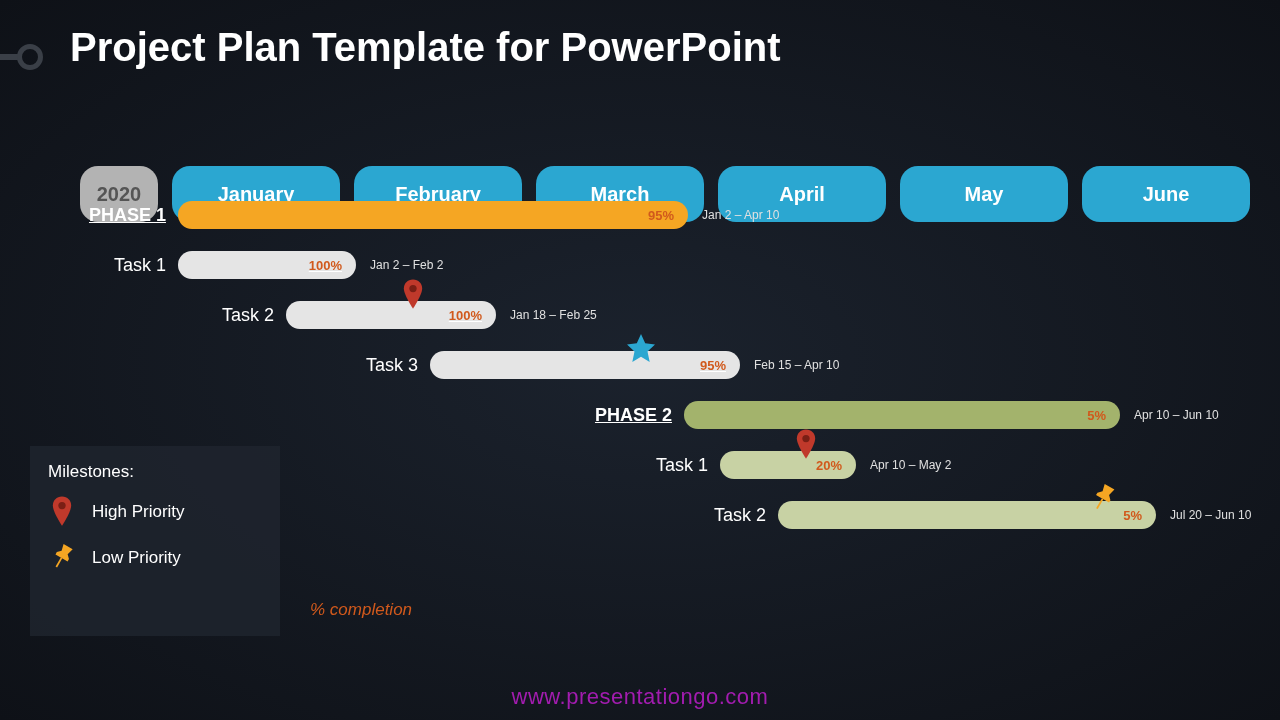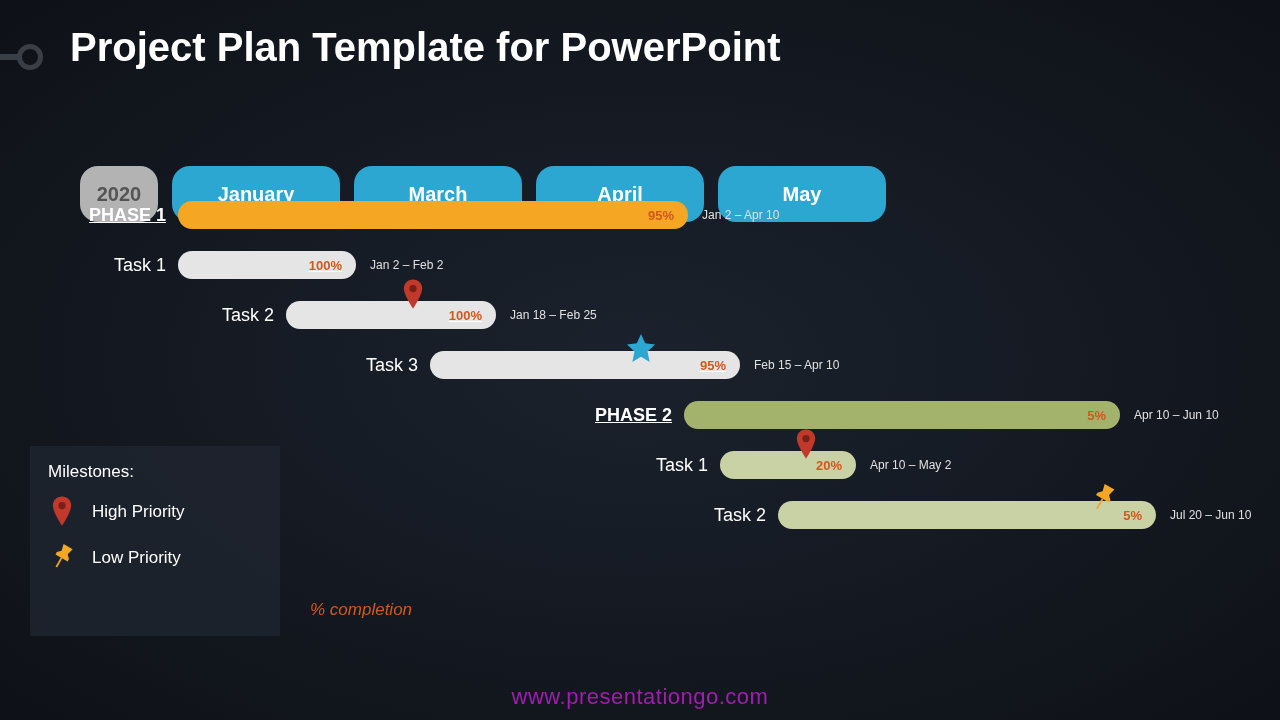--- a/index.html
+++ b/index.html
@@ -79,23 +79,25 @@
 
 <div class="title-deco">
   <div class="stem"></div>
     <div class="ring"></div>
 </div>
 <h1 class="title">Project Plan Template for PowerPoint</h1>
 
 <div class="months">
   <div class="pill year">2020</div>
   <div class="pill month">January</div>
+  <div class="pill month">February</div>
   <div class="pill month">March</div>
   <div class="pill month">April</div>
   <div class="pill month">May</div>
+  <div class="pill month">June</div>
 </div>
 
 <div class="chart" id="chart">
     <div class="row" style="top: 8px; left: 98px;">
       <div class="lbl phase">PHASE 1</div>
       <div class="bar orange" style="width: 510px;">
         <span class="pct orange">95%</span>
       </div>
       <span class="dates">Jan 2 – Apr 10</span>
     </div>

